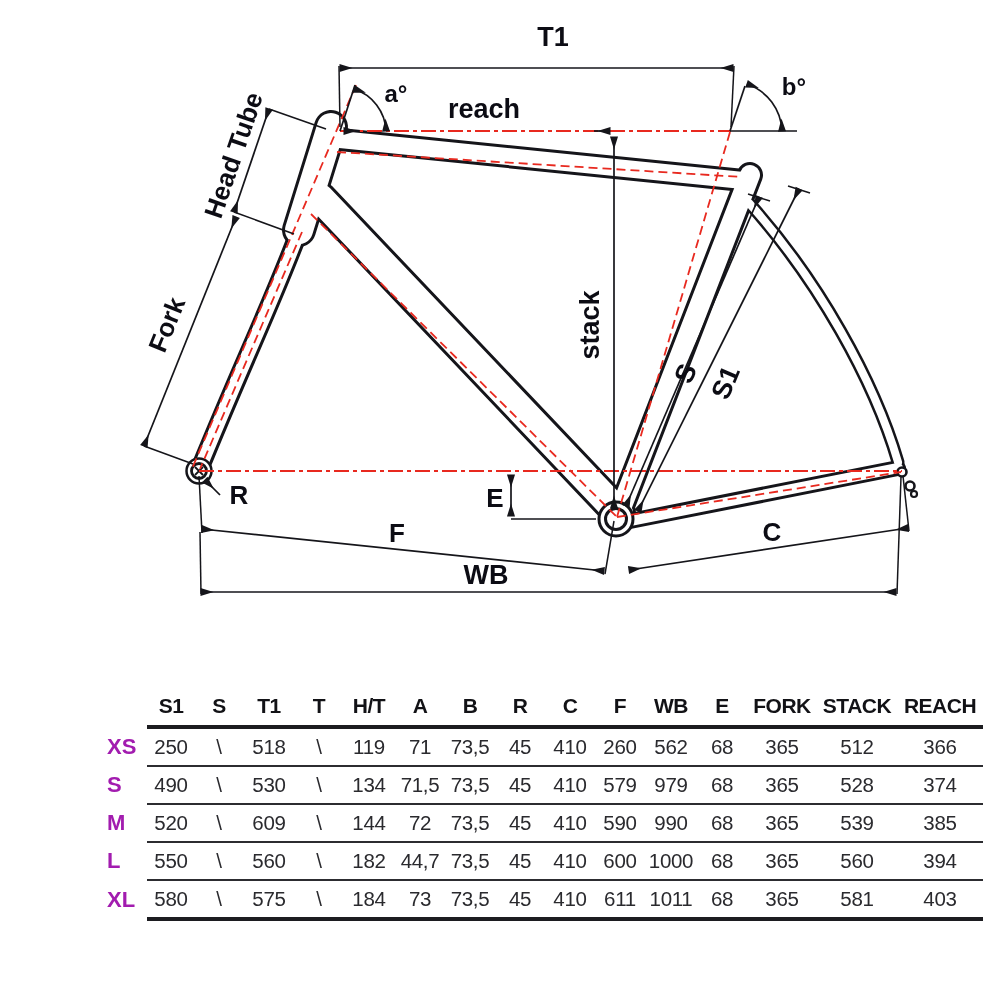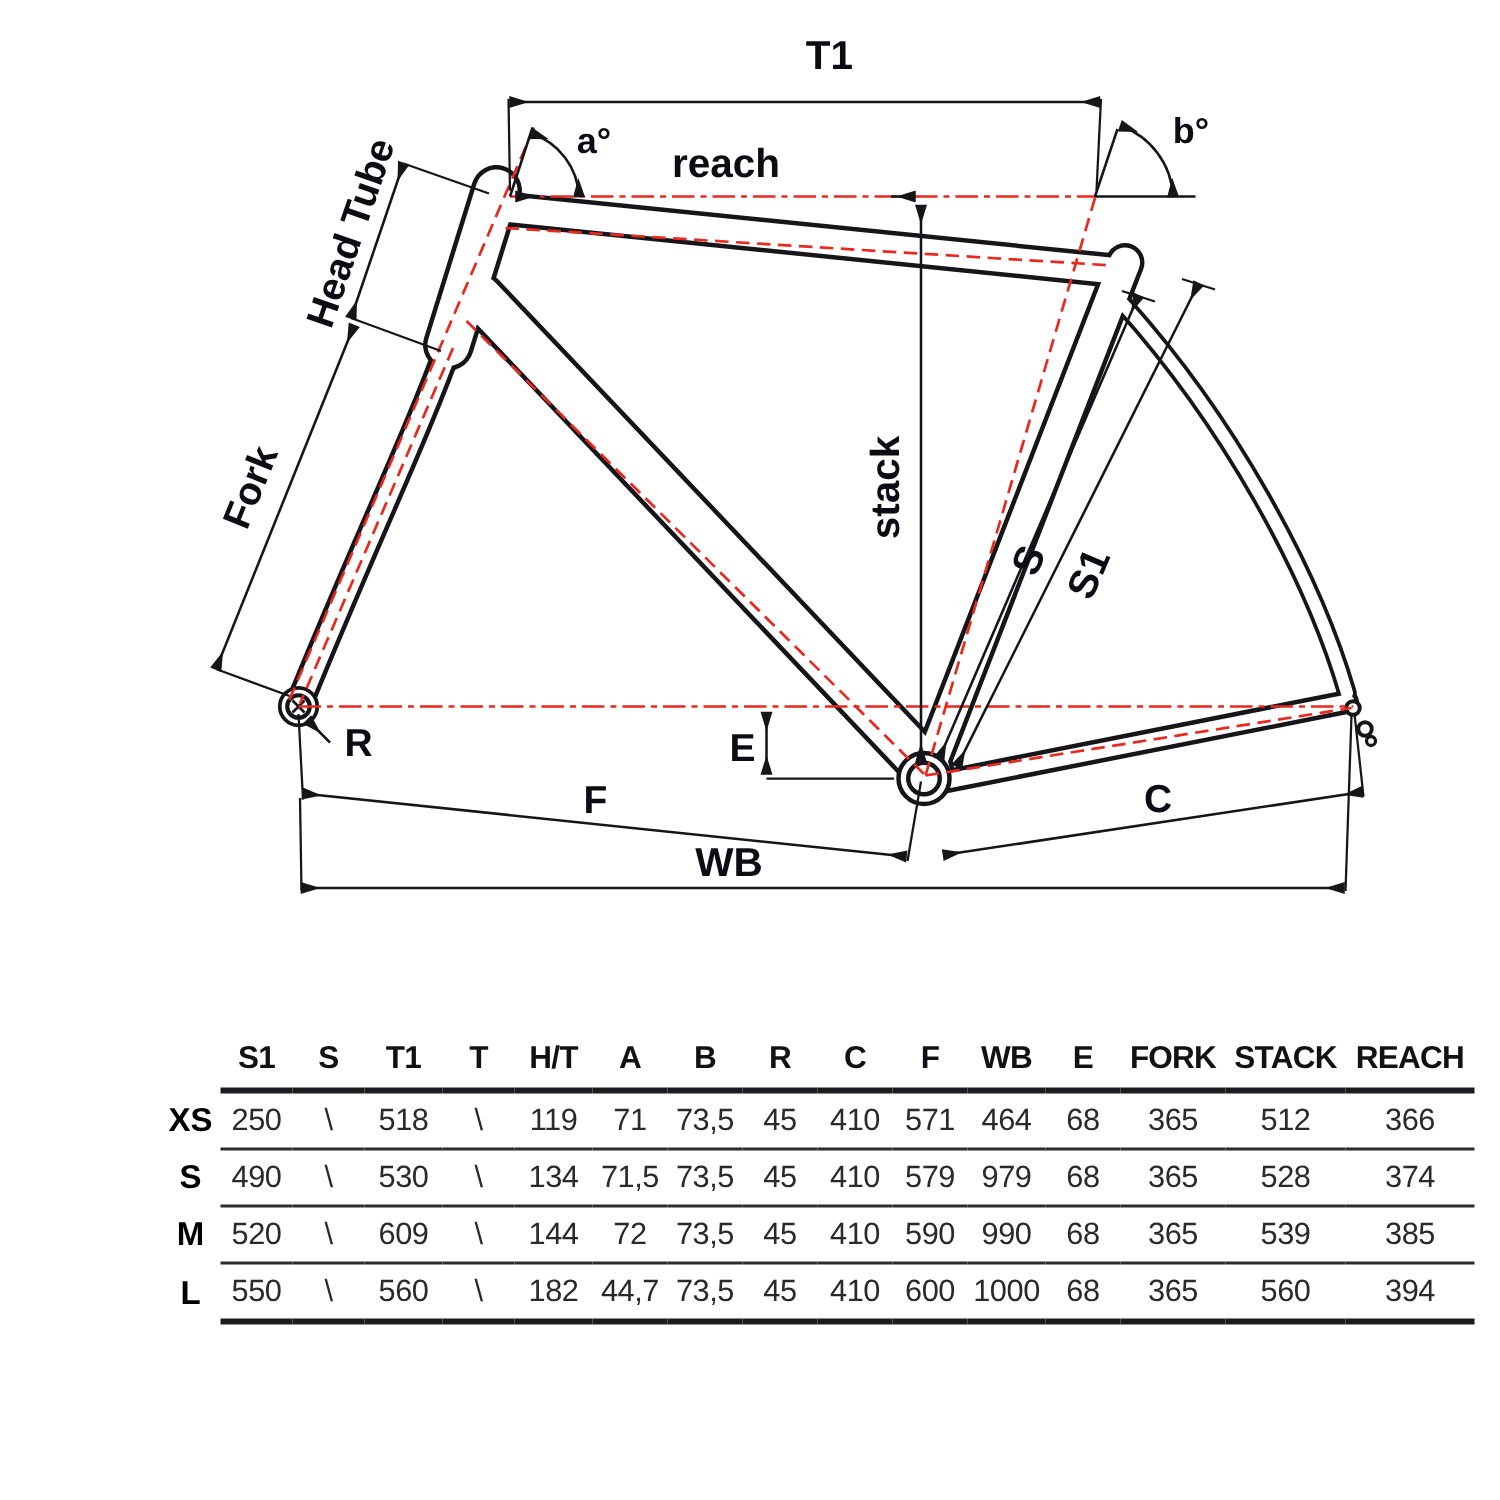--- a/index.html
+++ b/index.html
@@ -19,21 +19,21 @@
   
   h1.geo-title{margin:20px 0 0 55px;font-size:47px;line-height:1.0;font-weight:bold;
     letter-spacing:-1.5px;color:#060608;-webkit-text-stroke:1.6px #060608;}
 
   
   table.geo{border-collapse:collapse;table-layout:fixed;width:878px;margin:44px 0 0 57px;}
   table.geo th,table.geo td{padding:0;}
   table.geo thead th{font-size:21px;font-weight:bold;color:#121216;text-align:center;
      padding-bottom:7px;border-bottom:4px solid #1c1c20;letter-spacing:-0.5px;}
   table.geo thead th.rowhead{border-bottom:none;}
-  table.geo tbody th{font-size:22px;font-weight:bold;color:#000000;text-align:center;padding-left:2px;}
+  table.geo tbody th{font-size:22px;font-weight:bold;color:#a21caf;text-align:left;padding-left:2px;}
   table.geo tbody td{font-size:20.5px;color:#2a2a2e;text-align:center;height:36px;
      border-bottom:2px solid #2c2c30;letter-spacing:-0.3px;}
   table.geo tbody tr:last-child td{border-bottom:4px solid #1c1c20;}
 </style>
 </head>
 <body>
 
 <div class="page">
 
   <svg class="diagram" viewBox="0 0 1000 650" xmlns="http://www.w3.org/2000/svg">
@@ -225,22 +225,22 @@
           <th>XS</th>
           <td>250</td>
           <td>\</td>
           <td>518</td>
           <td>\</td>
           <td>119</td>
           <td>71</td>
           <td>73,5</td>
           <td>45</td>
           <td>410</td>
-          <td>571</td>
-          <td>464</td>
+          <td>260</td>
+          <td>562</td>
           <td>68</td>
           <td>365</td>
           <td>512</td>
           <td>366</td>
         </tr>
         <tr>
           <th>S</th>
           <td>490</td>
           <td>\</td>
           <td>530</td>
@@ -286,16 +286,34 @@
           <td>73,5</td>
           <td>45</td>
           <td>410</td>
           <td>600</td>
           <td>1000</td>
           <td>68</td>
           <td>365</td>
           <td>560</td>
           <td>394</td>
         </tr>
+        <tr>
+          <th>XL</th>
+          <td>580</td>
+          <td>\</td>
+          <td>575</td>
+          <td>\</td>
+          <td>184</td>
+          <td>73</td>
+          <td>73,5</td>
+          <td>45</td>
+          <td>410</td>
+          <td>611</td>
+          <td>1011</td>
+          <td>68</td>
+          <td>365</td>
+          <td>581</td>
+          <td>403</td>
+        </tr>
       </tbody>
     </table>
 
 </div>
 
 </body></html>

